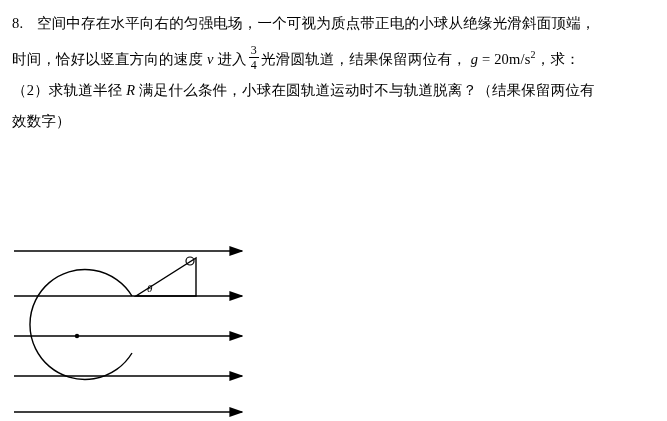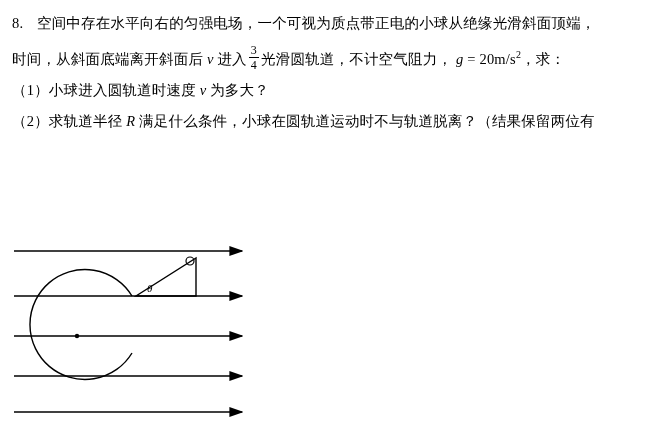--- a/index.html
+++ b/index.html
@@ -102,39 +102,37 @@
   <div class="text-block">
 
     <div class="line">
       <span>8.</span>
       <span style="display:inline-block;width:6px"></span>
       <span>空间中存在水平向右的匀强电场，一个可视为质点带正电的小球从绝缘光滑斜面顶端，</span>
     </div>
 
 
     <div class="line">
-      <span>时间，从斜面底端离开斜面后</span>
+      <span>时间，恰好以竖直方向的速度</span>
       <span class="it">v</span>
-      <span>进入</span><span class="frac"><span class="num">3</span><span class="den">4</span></span><span>光滑圆轨道，不计空气阻力，</span>
+      <span>进入</span><span class="frac"><span class="num">3</span><span class="den">4</span></span><span>光滑圆轨道，结果保留两位有，</span>
       <span class="it">g</span>
       <span>= 20m/s</span><span class="sup">2</span><span>，求：</span>
     </div>
 
-    <div class="line">
-      <span>（1）小球进入圆轨道时速度</span>
-      <span class="it">v</span>
-      <span>为多大？</span>
-    </div>
 
     <div class="line">
       <span>（2）求轨道半径</span>
       <span class="it">R</span>
       <span>满足什么条件，小球在圆轨道运动时不与轨道脱离？（结果保留两位有</span>
     </div>
 
+    <div class="line">
+      <span>效数字）</span>
+    </div>
 
   </div>
 
   <div class="figure">
     <svg width="300" height="180" viewBox="0 0 300 180">
       <defs>
         <marker id="arrowhead" markerWidth="10" markerHeight="7" refX="9" refY="3.5" orient="auto">
           <polygon points="0 0, 10 3.5, 0 7" fill="#000"></polygon>
         </marker>
       </defs>

